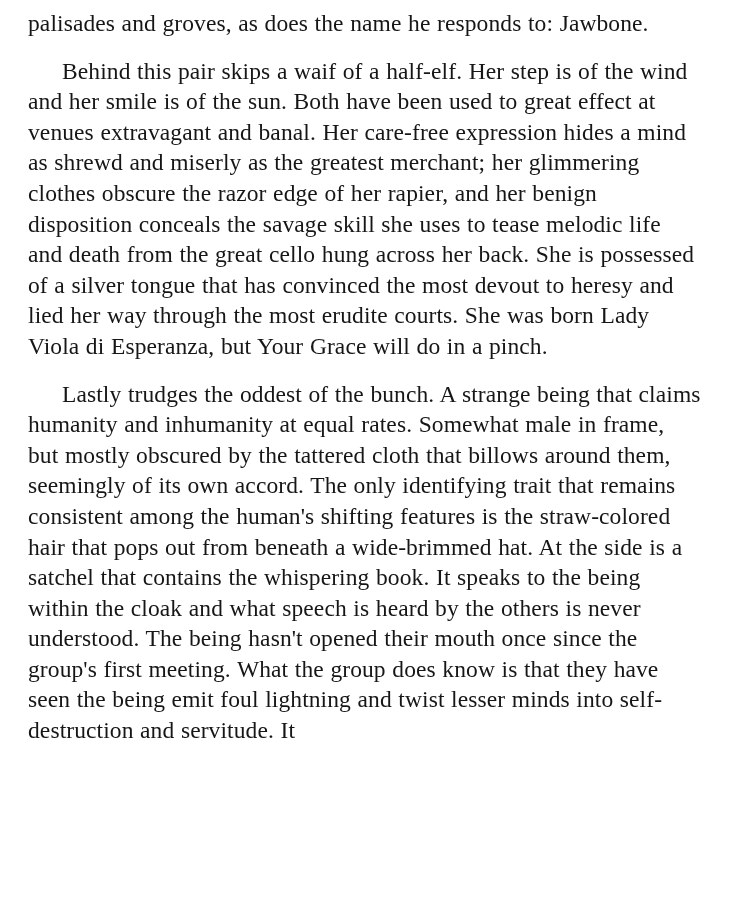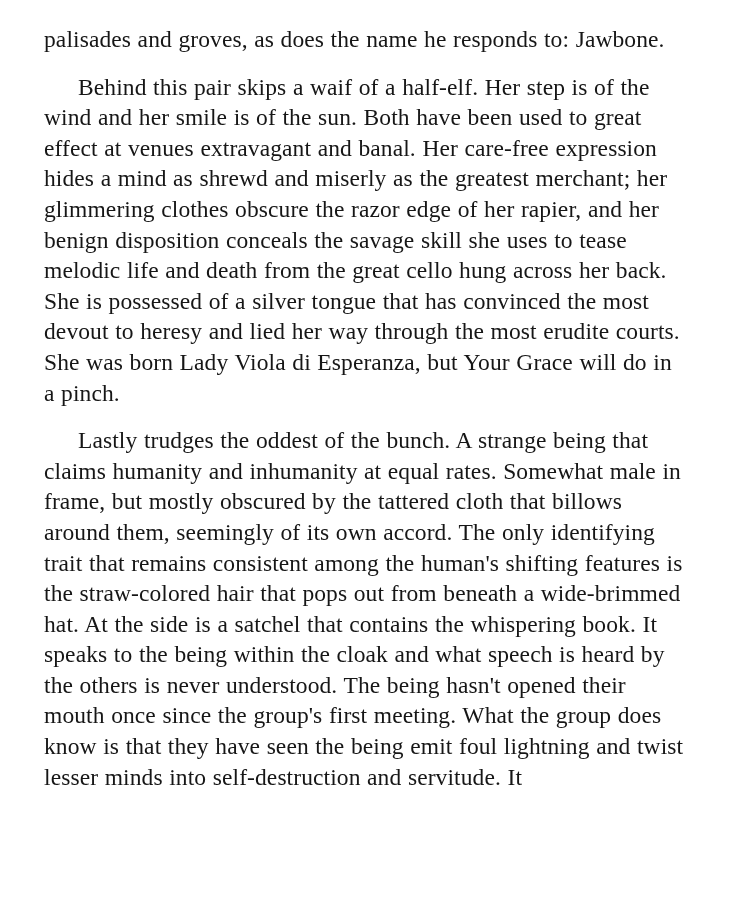--- a/index.html
+++ b/index.html
@@ -15,21 +15,21 @@
     color: #1a1a1a;
   }
   .page {
     box-sizing: border-box;
     width: 731px;
     height: 916px;
     padding: 8px 30px 0 28px;
     background: #ffffff;
   }
   .para {
-    margin: 16px;
+    margin: 0;
     font-size: 23.5px;
     line-height: 30.6px;
     text-align: left;
     letter-spacing: 0.1px;
     word-spacing: 0.6px;
     color: #161616;
   }
   .para + .para {
     margin-top: 17px;
   }

